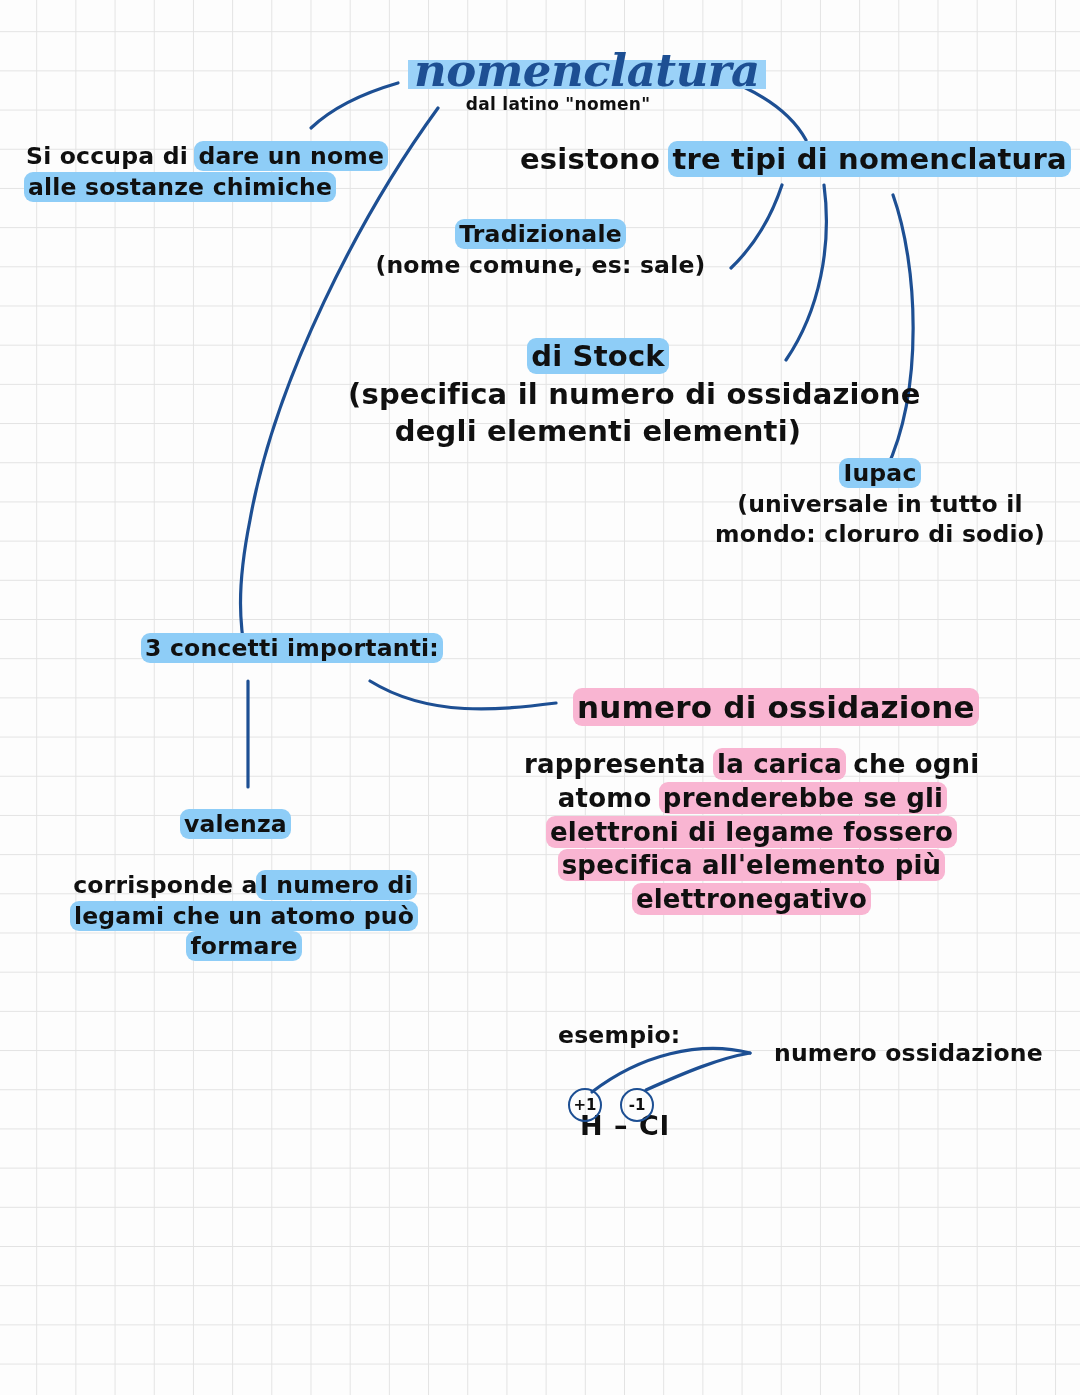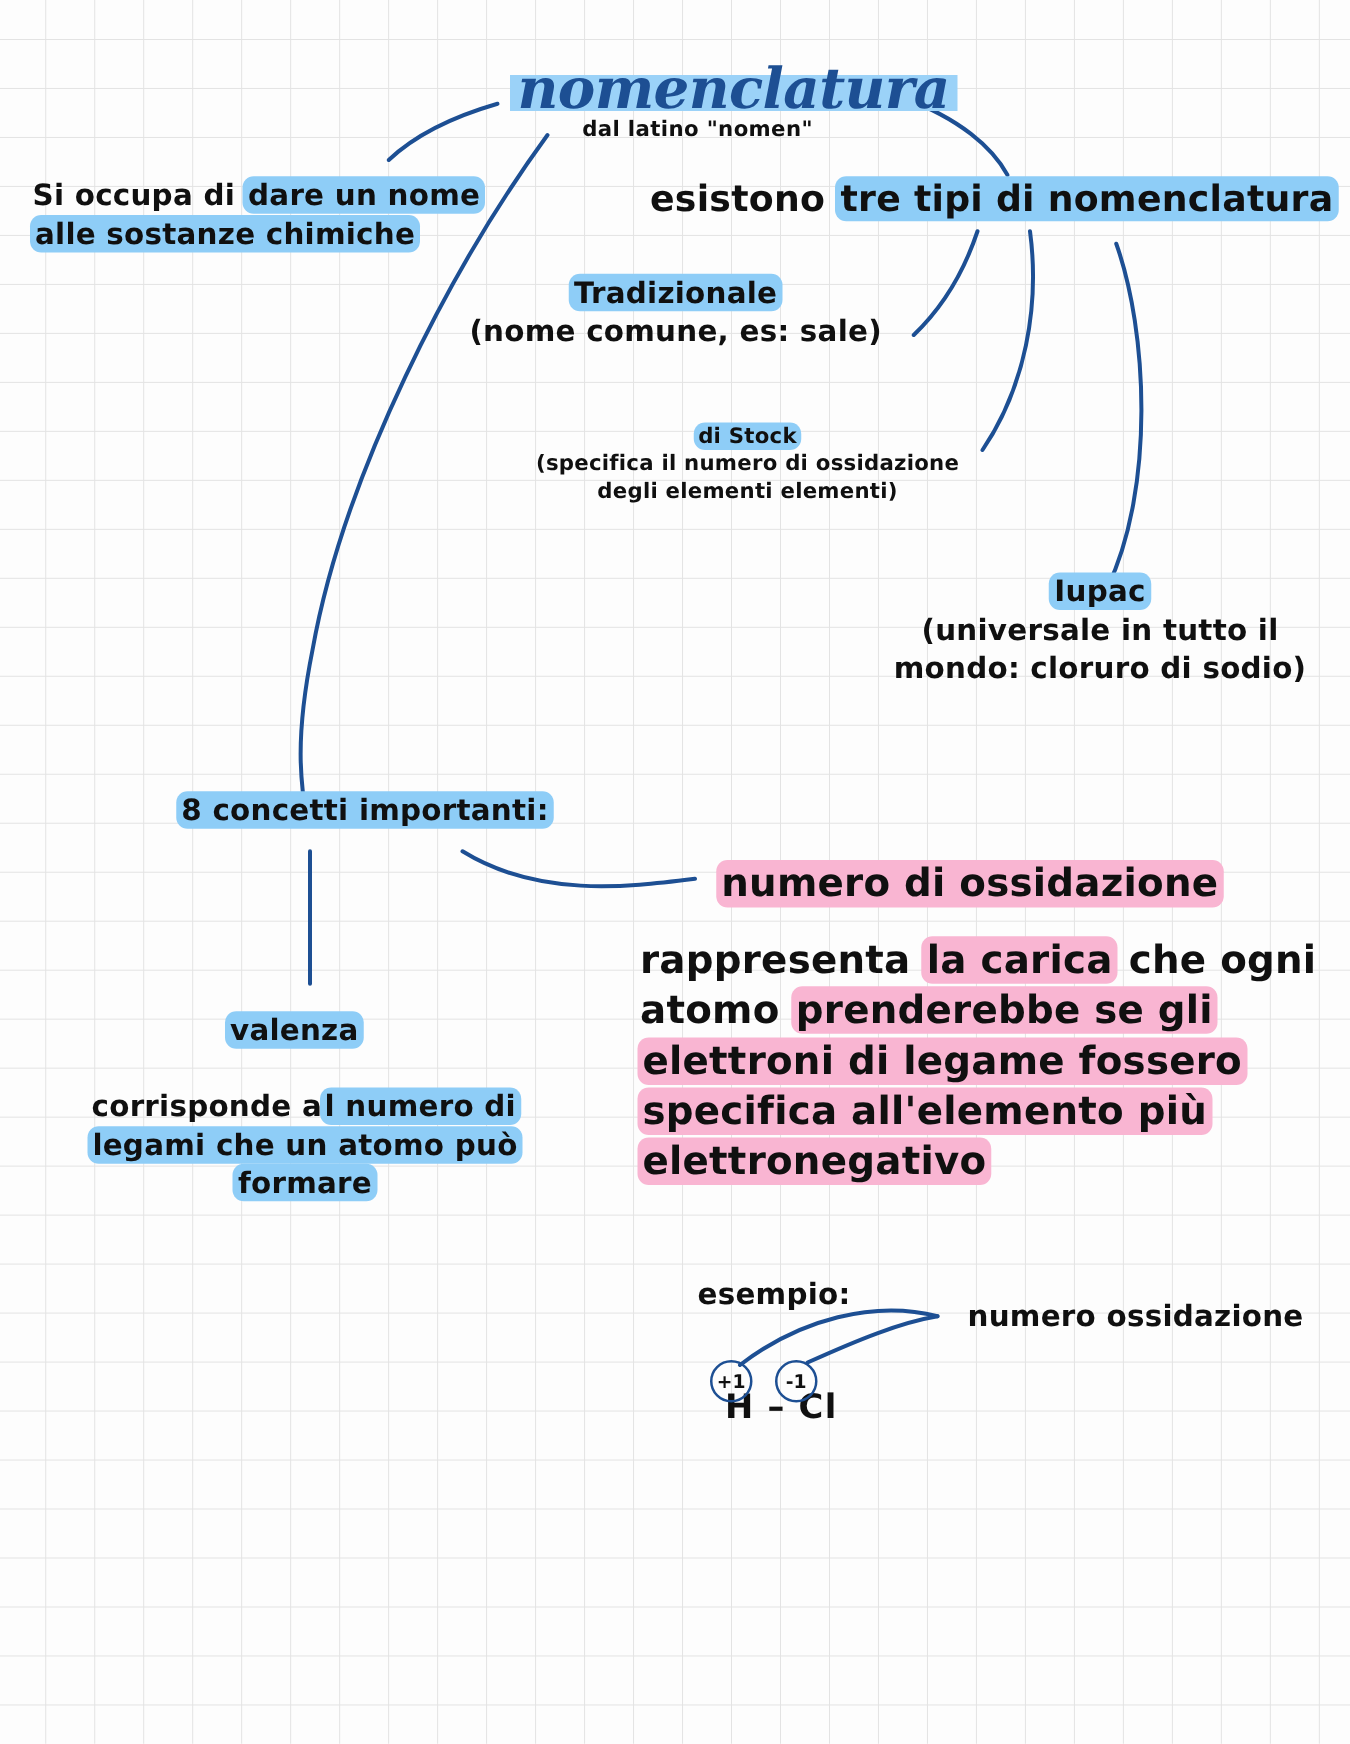--- a/index.html
+++ b/index.html
@@ -95,27 +95,27 @@
     color: #101010;
     margin-top: -2px;
     letter-spacing: 0.3px;
   }
 
   
   #node-occupa     { left: 26px;  top: 141px; font-size: 23.5px; text-align: left; }
   #node-esistono   { left: 520px; top: 141px; font-size: 29px; text-align: left; }
 
   #node-tradizionale { left: 368px; top: 219px; font-size: 23.5px; text-align: center; width: 345px;}
-  #node-stock        { left: 348px; top: 338px; font-size: 17px; text-align: center; width: 500px;}
+  #node-stock        { left: 348px; top: 338px; font-size: 29px; text-align: center; width: 500px;}
   #node-iupac        { left: 710px; top: 458px; font-size: 23.5px; text-align: center; width: 340px;}
 
   #node-concetti   { left: 143px; top: 633px; font-size: 23.5px; text-align: left; }
 
   #node-numoss     { left: 575px; top: 687px; font-size: 31px; text-align: left; }
-  #node-numoss-desc{ left: 512px; top: 748px; font-size: 31px; width: 455px;}
+  #node-numoss-desc{ left: 524px; top: 748px; font-size: 26px; text-align: center; width: 455px;}
 
   #node-valenza    { left: 182px; top: 809px; font-size: 23.5px; text-align: left; }
   #node-valenza-desc{ left: 60px; top: 870px; font-size: 23.5px; text-align: center; width: 368px;}
 
   #node-esempio    { left: 558px; top: 1020px; font-size: 23.5px; text-align: left; }
   #node-numoss2    { left: 774px; top: 1038px; font-size: 23.5px; text-align: left; }
   #node-hcl        { left: 556px; top: 1108px; font-size: 27px; letter-spacing: 1px; margin-left: 24px; }
 
   .ox-circle {
     position: absolute;
@@ -186,21 +186,21 @@
     <span class="ln">degli elementi elementi)</span>
   </div>
 
   <div class="node" id="node-iupac">
     <span class="ln" style="display:block;"><span class="hl-blue">Iupac</span></span>
     <span class="ln">(universale in tutto il</span>
     <span class="ln">mondo: cloruro di sodio)</span>
   </div>
 
   <div class="node" id="node-concetti">
-    <span class="ln"><span class="hl-blue">8 concetti importanti:</span></span>
+    <span class="ln"><span class="hl-blue">3 concetti importanti:</span></span>
   </div>
 
   <div class="node" id="node-numoss">
     <span class="ln"><span class="hl-pink">numero di ossidazione</span></span>
   </div>
 
   <div class="node" id="node-numoss-desc">
     <span class="ln"><span>rappresenta </span><span class="hl-pink">la carica</span><span> che ogni</span></span>
     <span class="ln"><span>atomo </span><span class="hl-pink">prenderebbe se gli</span></span>
     <span class="ln"><span class="hl-pink">elettroni di legame fossero</span></span>

